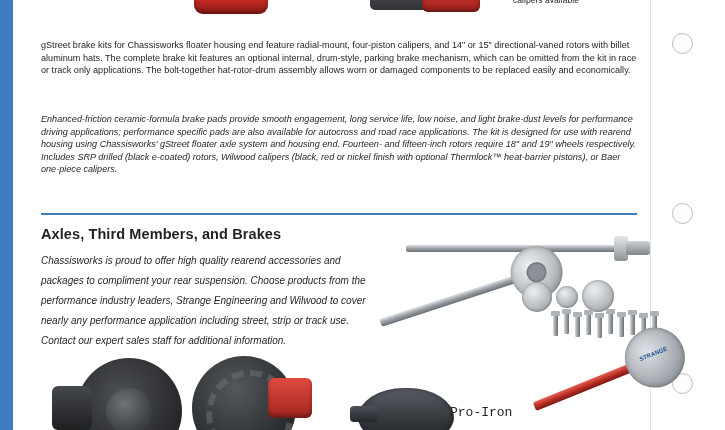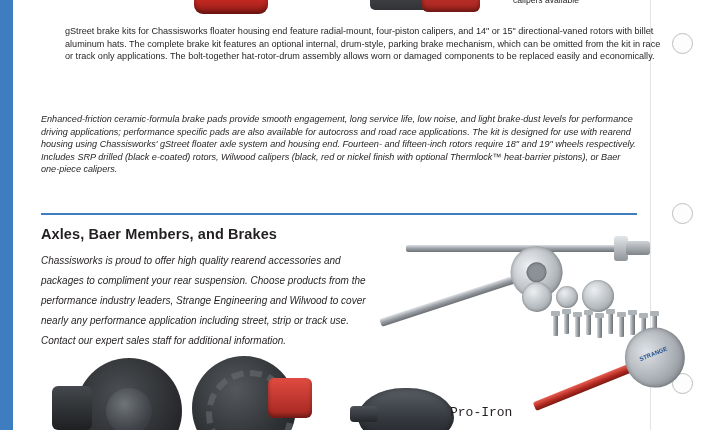--- a/index.html
+++ b/index.html
@@ -116,21 +116,21 @@
 
   
   p.body-text {
     position: absolute;
     margin: 0;
     font-size: 9.1px;
     line-height: 12.6px;
     color: #231f20;
     text-align: left;
   }
-  #para1 { left: 1px; top: 25px; width: 596px; margin-left: 24px; }
+  #para1 { left: 1px; top: 39px; width: 596px; }
   #para2 { left: 1px; top: 113px; width: 596px; font-style: italic; }
 
   
   .divider {
     position: absolute;
     left: 1px; top: 213px;
     width: 596px; height: 2px;
     background: #3e7ec0;
   }
   .section-heading {
@@ -391,21 +391,21 @@
     <div class="bullets">
       <ul>
         <li>Baer 6S 6-piston, radial-mount calipers available</li>
       </ul>
     </div>
 
     <p class="body-text" id="para1">gStreet brake kits for Chassisworks floater housing end feature radial-mount, four-piston calipers, and 14" or 15" directional-vaned rotors with billet aluminum hats. The complete brake kit features an optional internal, drum-style, parking brake mechanism, which can be omitted from the kit in race or track only applications. The bolt-together hat-rotor-drum assembly allows worn or damaged components to be replaced easily and economically.</p>
     <p class="body-text" id="para2">Enhanced-friction ceramic-formula brake pads provide smooth engagement, long service life, low noise, and light brake-dust levels for performance driving applications; performance specific pads are also available for autocross and road race applications. The kit is designed for use with rearend housing using Chassisworks' gStreet floater axle system and housing end. Fourteen- and fifteen-inch rotors require 18" and 19" wheels respectively. Includes SRP drilled (black e-coated) rotors, Wilwood calipers (black, red or nickel finish with optional Thermlock™ heat-barrier pistons), or Baer one-piece calipers.</p>
 
     <div class="divider"></div>
-    <div class="section-heading">Axles, Baer Members, and Brakes</div>
+    <div class="section-heading">Axles, Third Members, and Brakes</div>
     <p id="para3">Chassisworks is proud to offer high quality rearend accessories and packages to compliment your rear suspension. Choose products from the performance industry leaders, Strange Engineering and Wilwood to cover nearly any performance application including street, strip or track use. Contact our expert sales staff for additional information.</p>
 
     <div class="axle-top">
       <div class="bar"></div>
       <div class="flange"></div>
       <div class="end"></div>
     </div>
 
     <div class="axle-mid">
       <div class="bar"></div>

